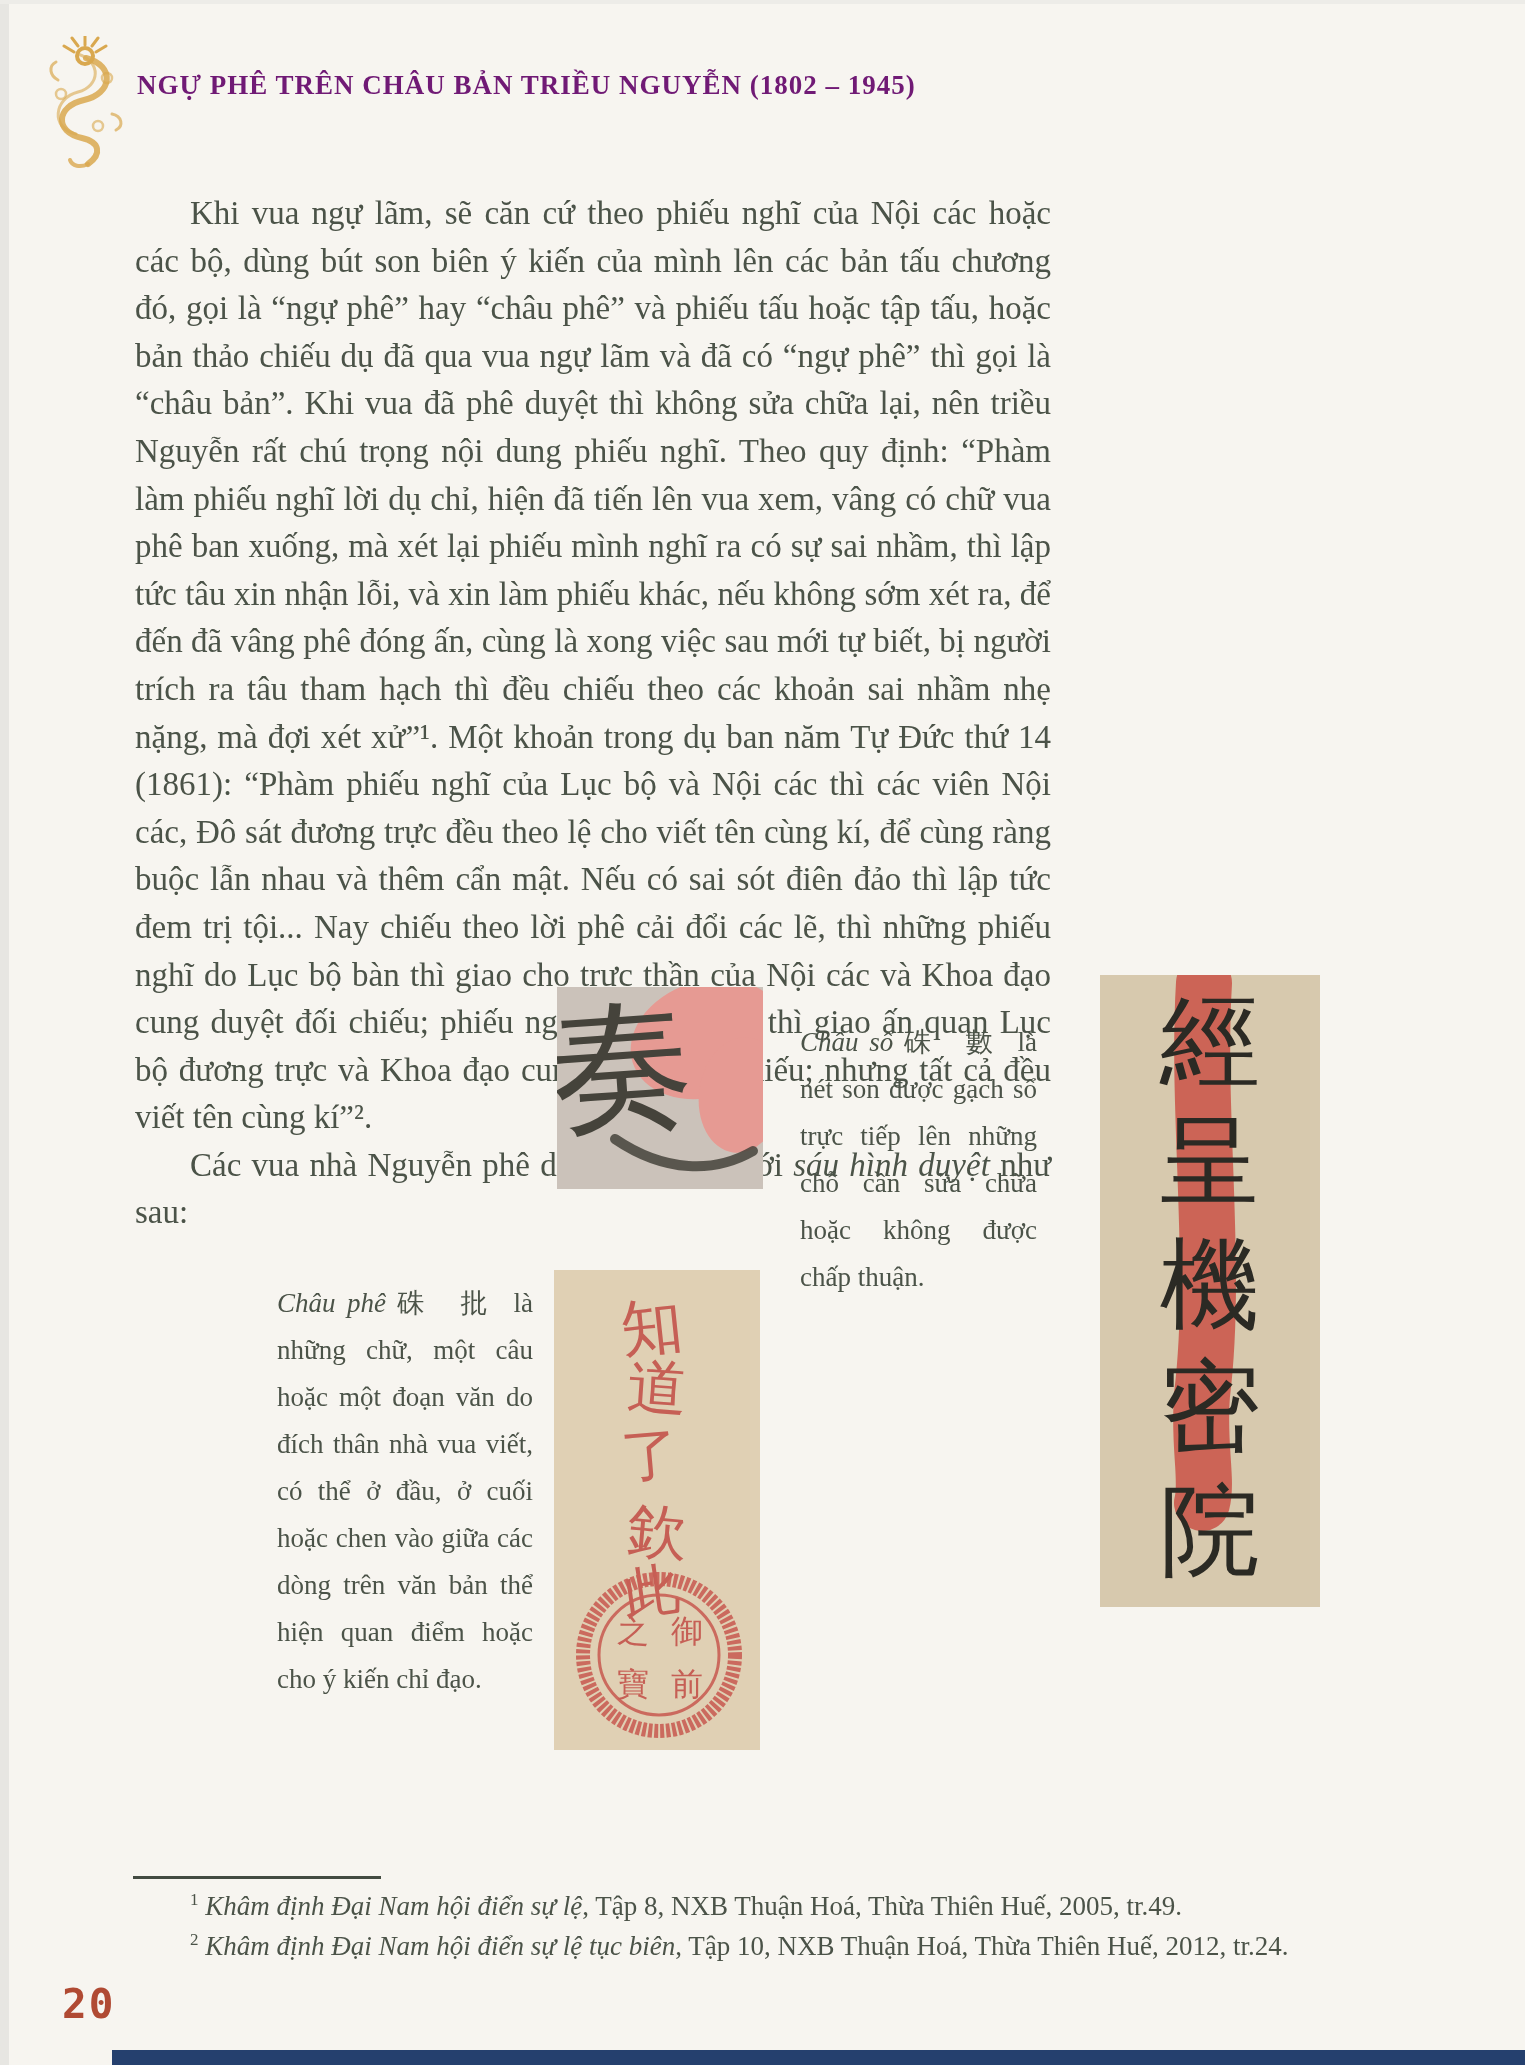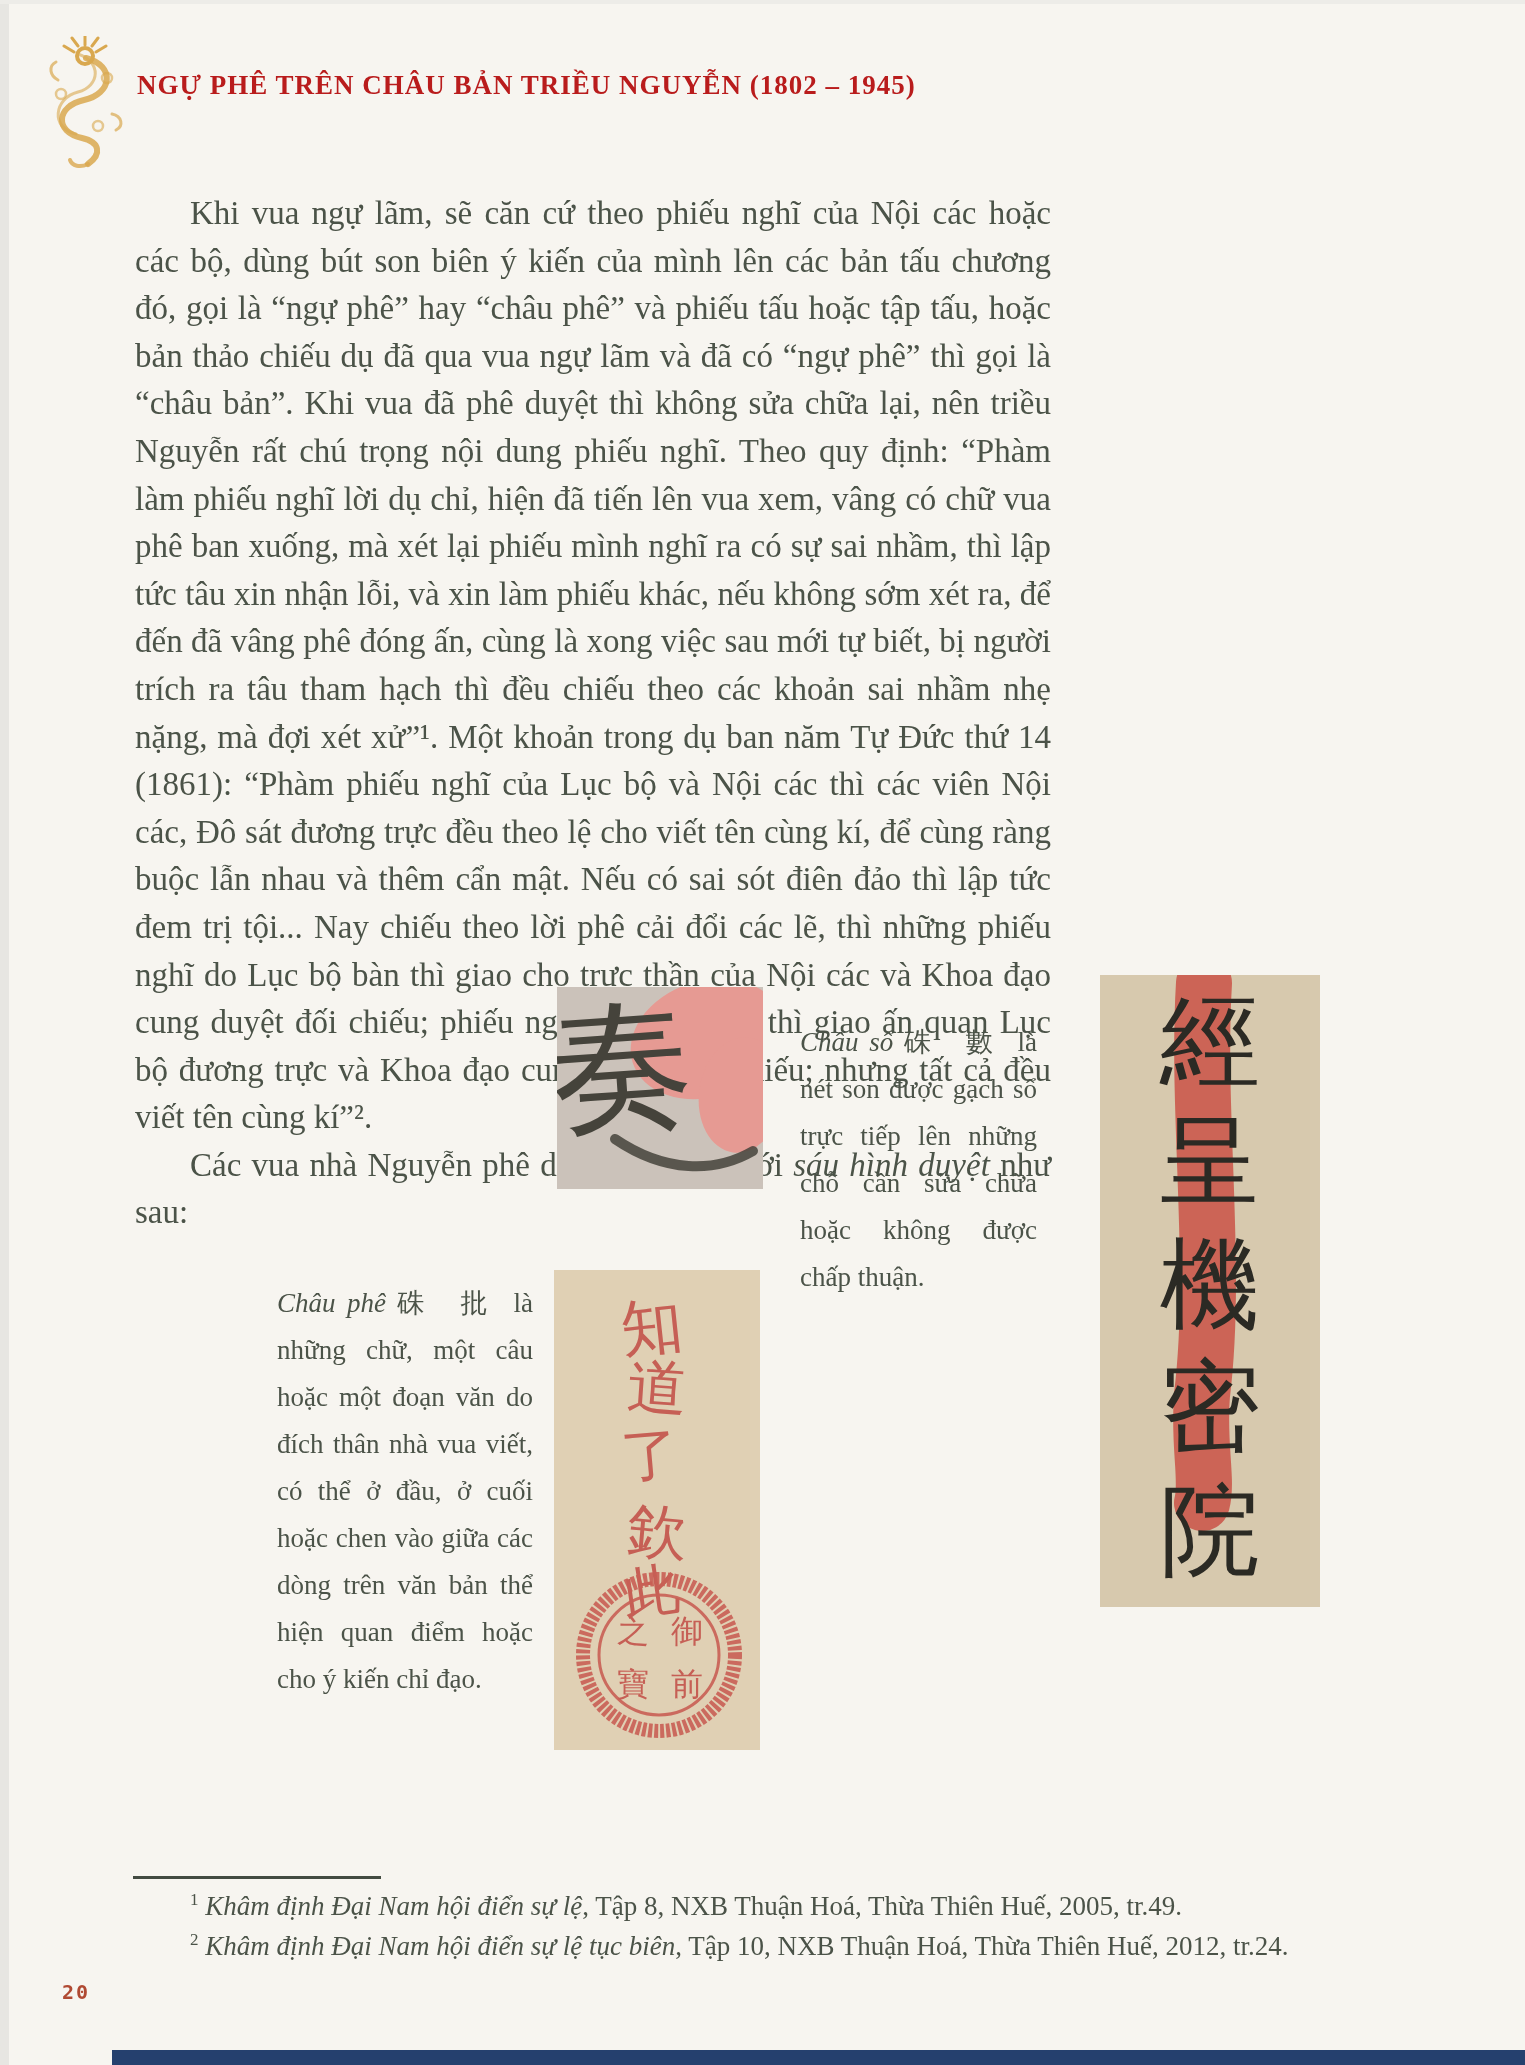--- a/index.html
+++ b/index.html
@@ -2,37 +2,37 @@
 <html lang="vi"><head>
 <meta charset="utf-8">
 <style>
   html,body{margin:0;padding:0;background:#d8d6d2;}
   .page{position:relative;width:1525px;height:2065px;background:#f7f5f0;overflow:hidden;
         font-family:"Liberation Serif", serif;color:#4b5348;}
   .edge-left{position:absolute;left:0;top:0;width:9px;height:100%;background:#e7e6e2;}
   .edge-top{position:absolute;left:0;top:0;width:100%;height:4px;background:#edecE8;}
   .dragon{position:absolute;left:28px;top:36px;width:112px;height:134px;}
   .title{position:absolute;left:137px;top:70px;width:940px;margin:0;
-         font-size:27px;font-weight:bold;letter-spacing:1px;color:#b91c1c;
+         font-size:27px;font-weight:bold;letter-spacing:1px;color:#701a75;
          font-family:"Liberation Serif", serif;}
   .body-text{position:absolute;left:135px;top:190px;width:916px;
              font-size:33px;line-height:47.6px;text-align:justify;}
   .body-text p{margin:0;text-indent:55px;}
   .fig-text{position:absolute;font-size:27px;line-height:47px;text-align:justify;}
   .fig-text .term{font-style:italic;}
   .fig-text .cjk{letter-spacing:10px;}
   .fig-img{position:absolute;display:block;box-shadow:0 0 0 1px rgba(120,110,95,.25) inset;}
   .foot-rule{position:absolute;left:133px;top:1876px;width:248px;height:3px;background:#434b41;}
   .footnotes{position:absolute;left:135px;top:1886px;width:1240px;
              font-size:27px;line-height:40px;text-align:justify;}
   .footnotes p{margin:0;text-indent:55px;}
   .footnotes .bktitle{font-style:italic;}
   .footnotes sup{font-size:17px;line-height:0;}
   .page-num{position:absolute;left:62px;top:1980px;font-family:"DejaVu Sans Mono", monospace;
-            font-weight:bold;font-size:20px;letter-spacing:2px;color:#b04a33;}
+            font-weight:bold;font-size:41px;letter-spacing:2px;color:#b04a33;}
   .bottom-bar{position:absolute;left:112px;top:2050px;width:1413px;height:15px;background:#25406e;}
 </style>
 </head>
 <body>
 
 <div class="page">
 
   <div class="edge-left"></div>
   <div class="edge-top"></div>
 

